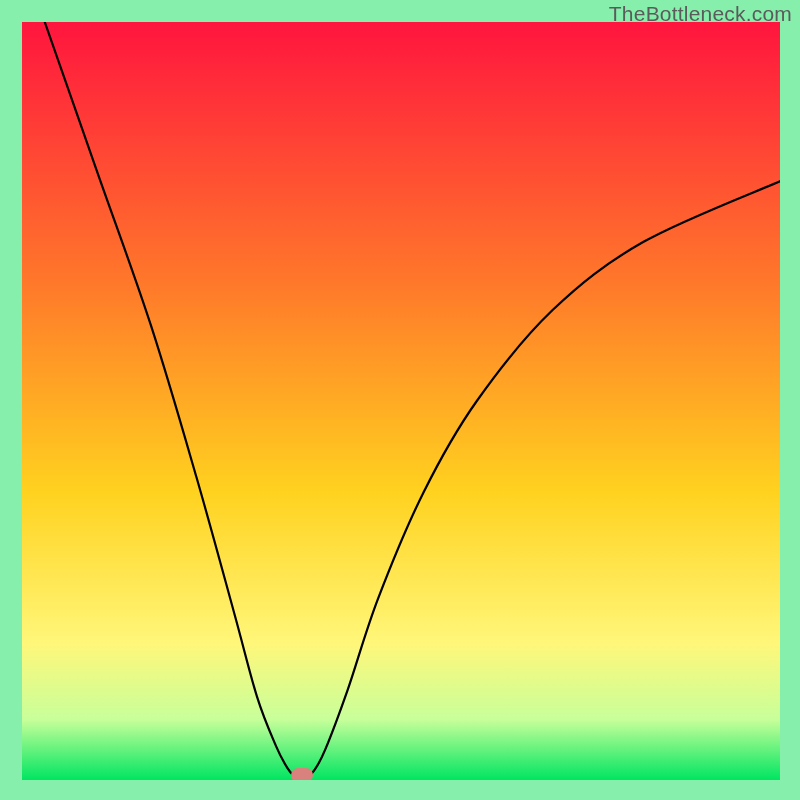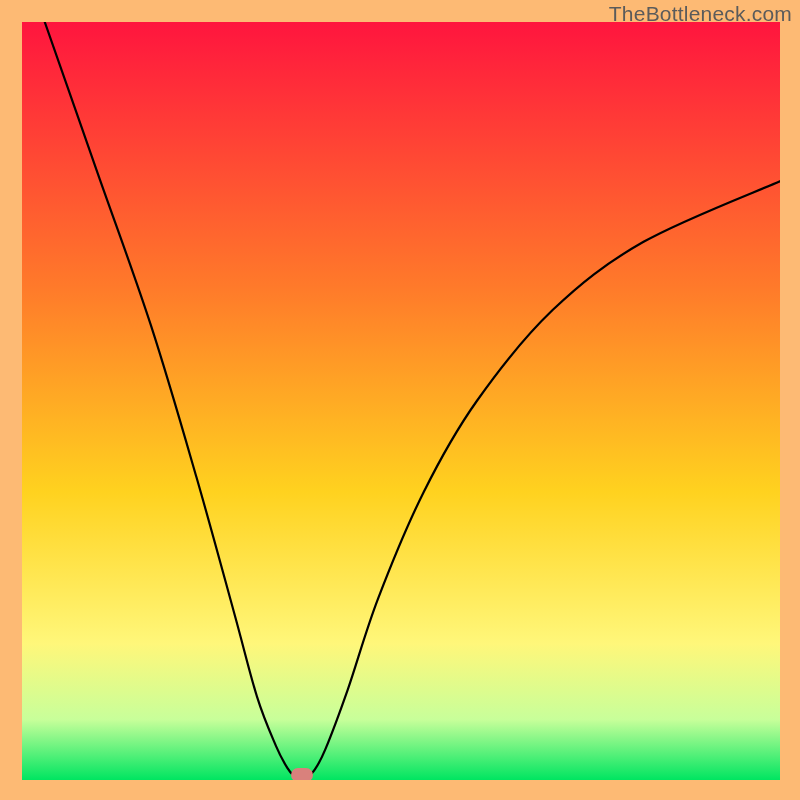--- a/index.html
+++ b/index.html
@@ -7,21 +7,21 @@
     padding: 0;
     width: 800px;
     height: 800px;
     overflow: hidden;
     font-family: Arial, Helvetica, sans-serif;
     background: #000;
   }
   .frame {
     position: absolute;
     inset: 0;
-    background: #fdba74;
+    background: #86efac;
   }
   .plot {
     position: absolute;
     left: 22px;
     top: 22px;
     width: 758px;
     height: 758px;
     overflow: hidden;
   }
   .watermark {

